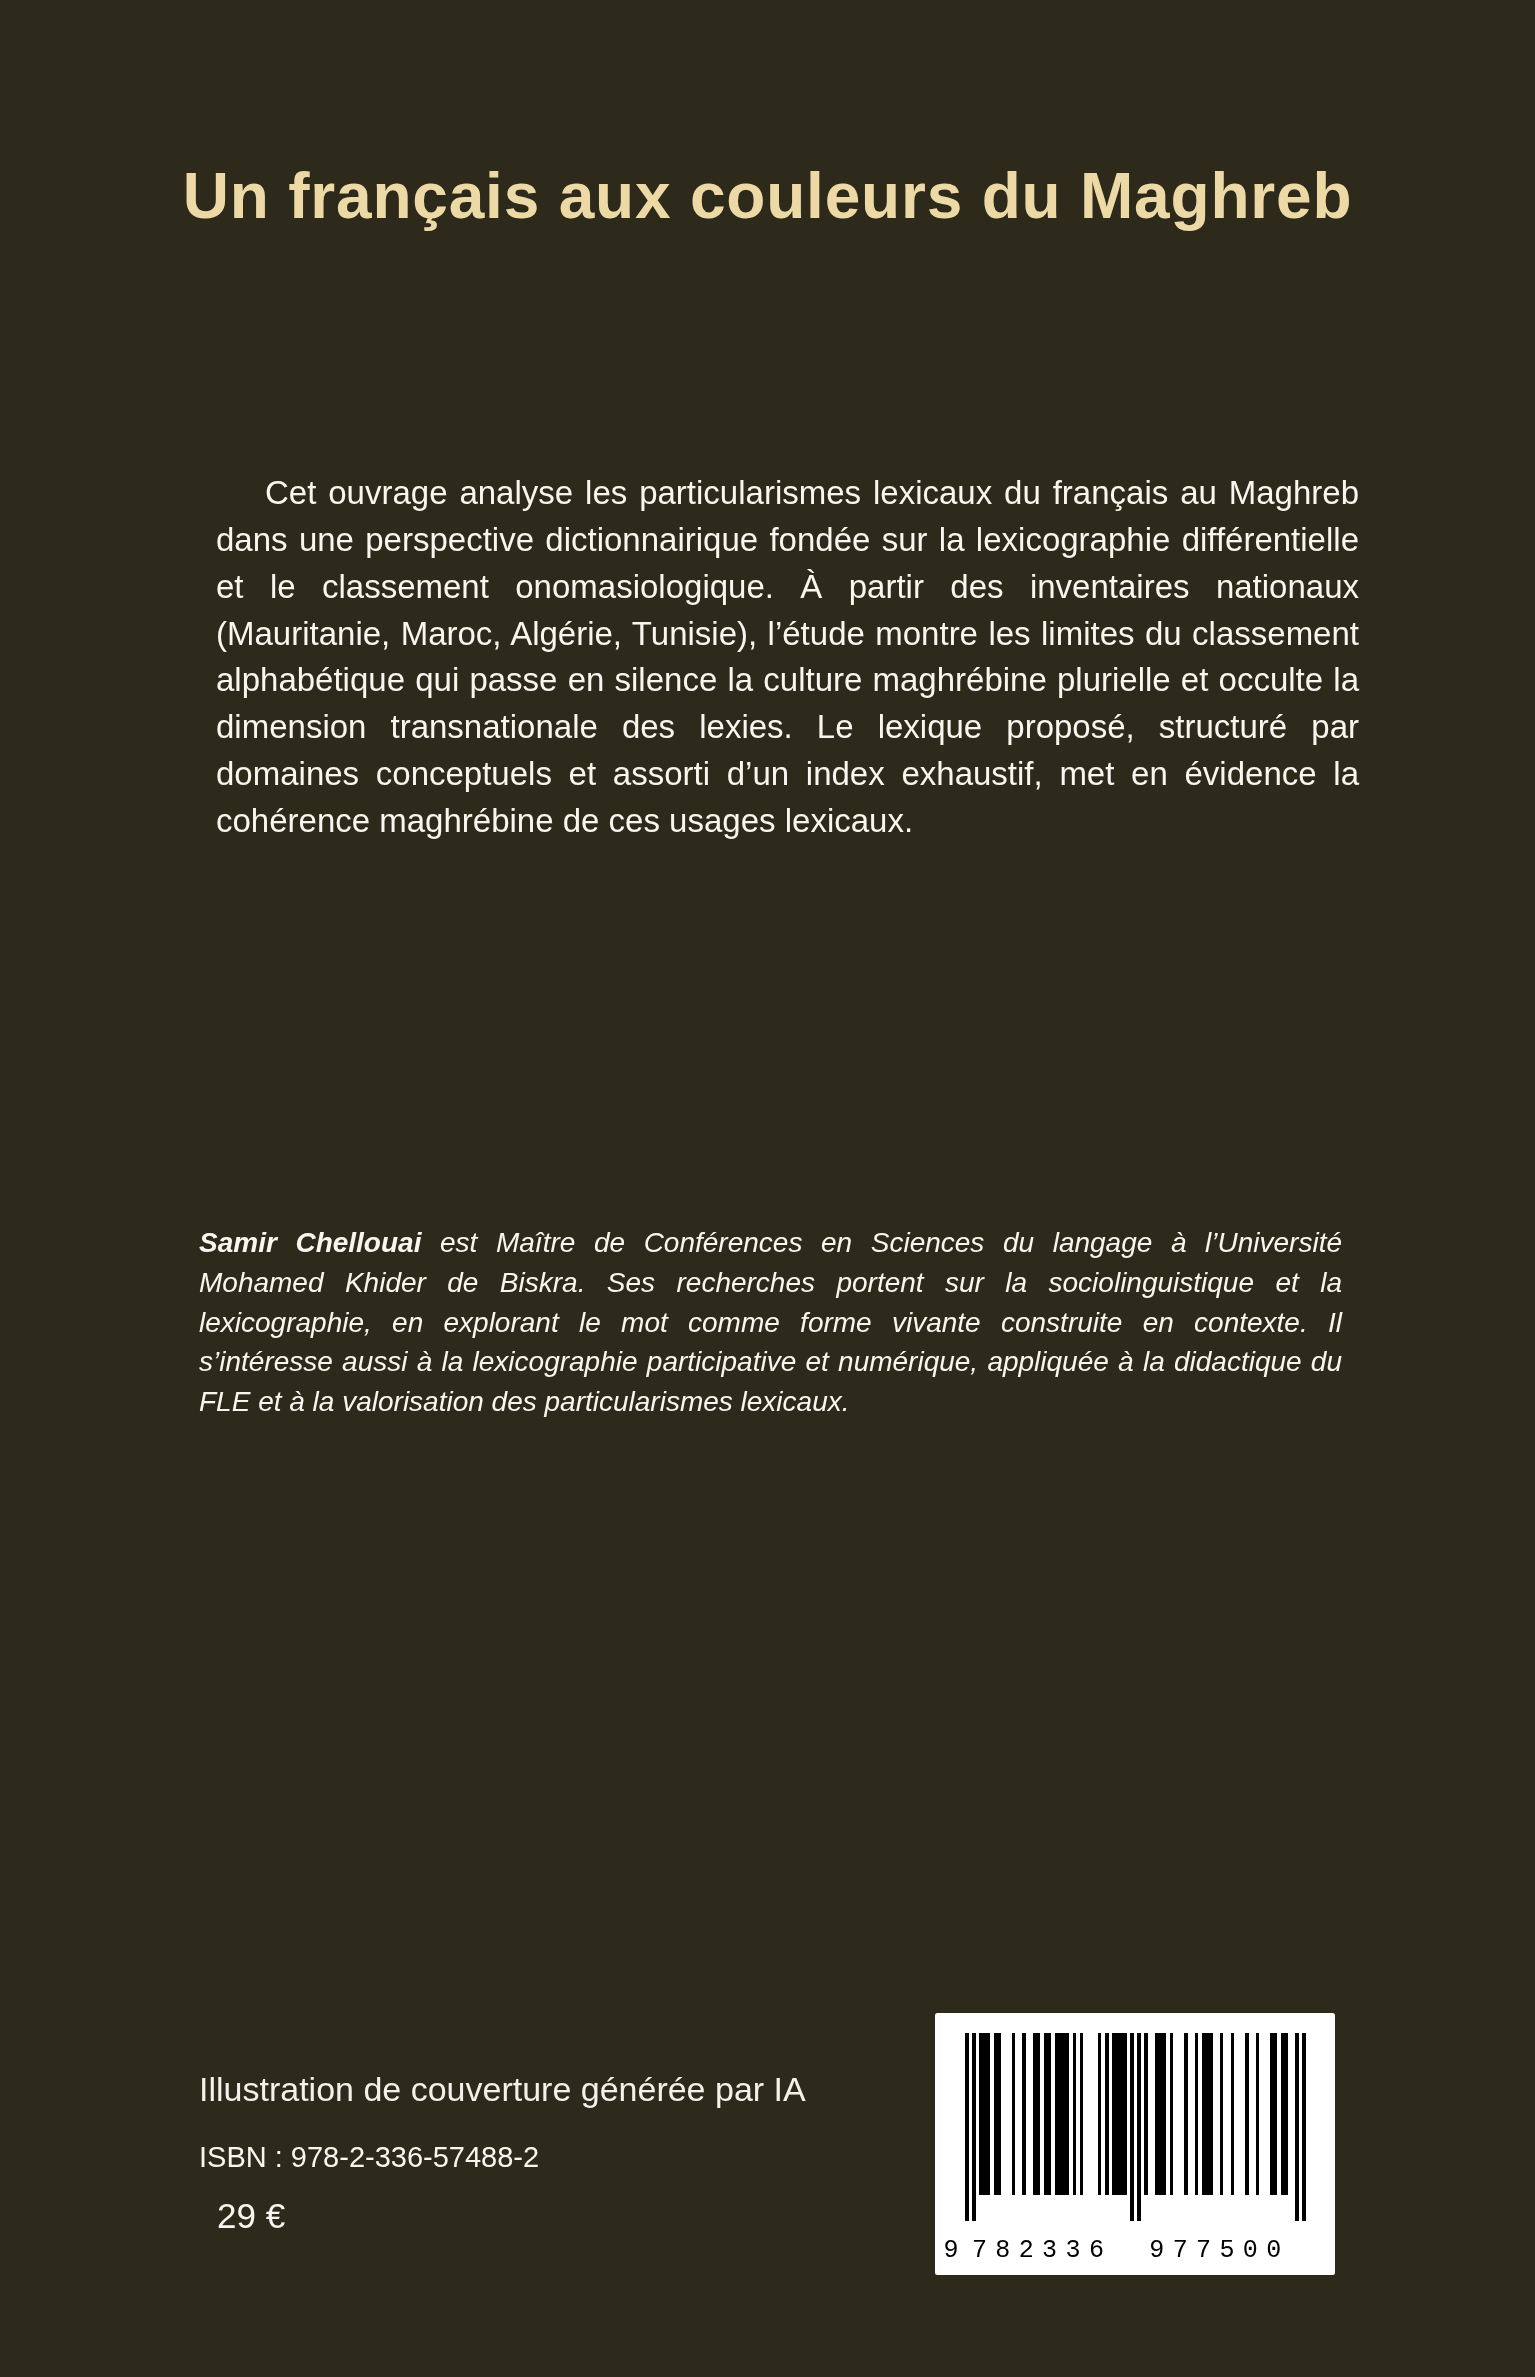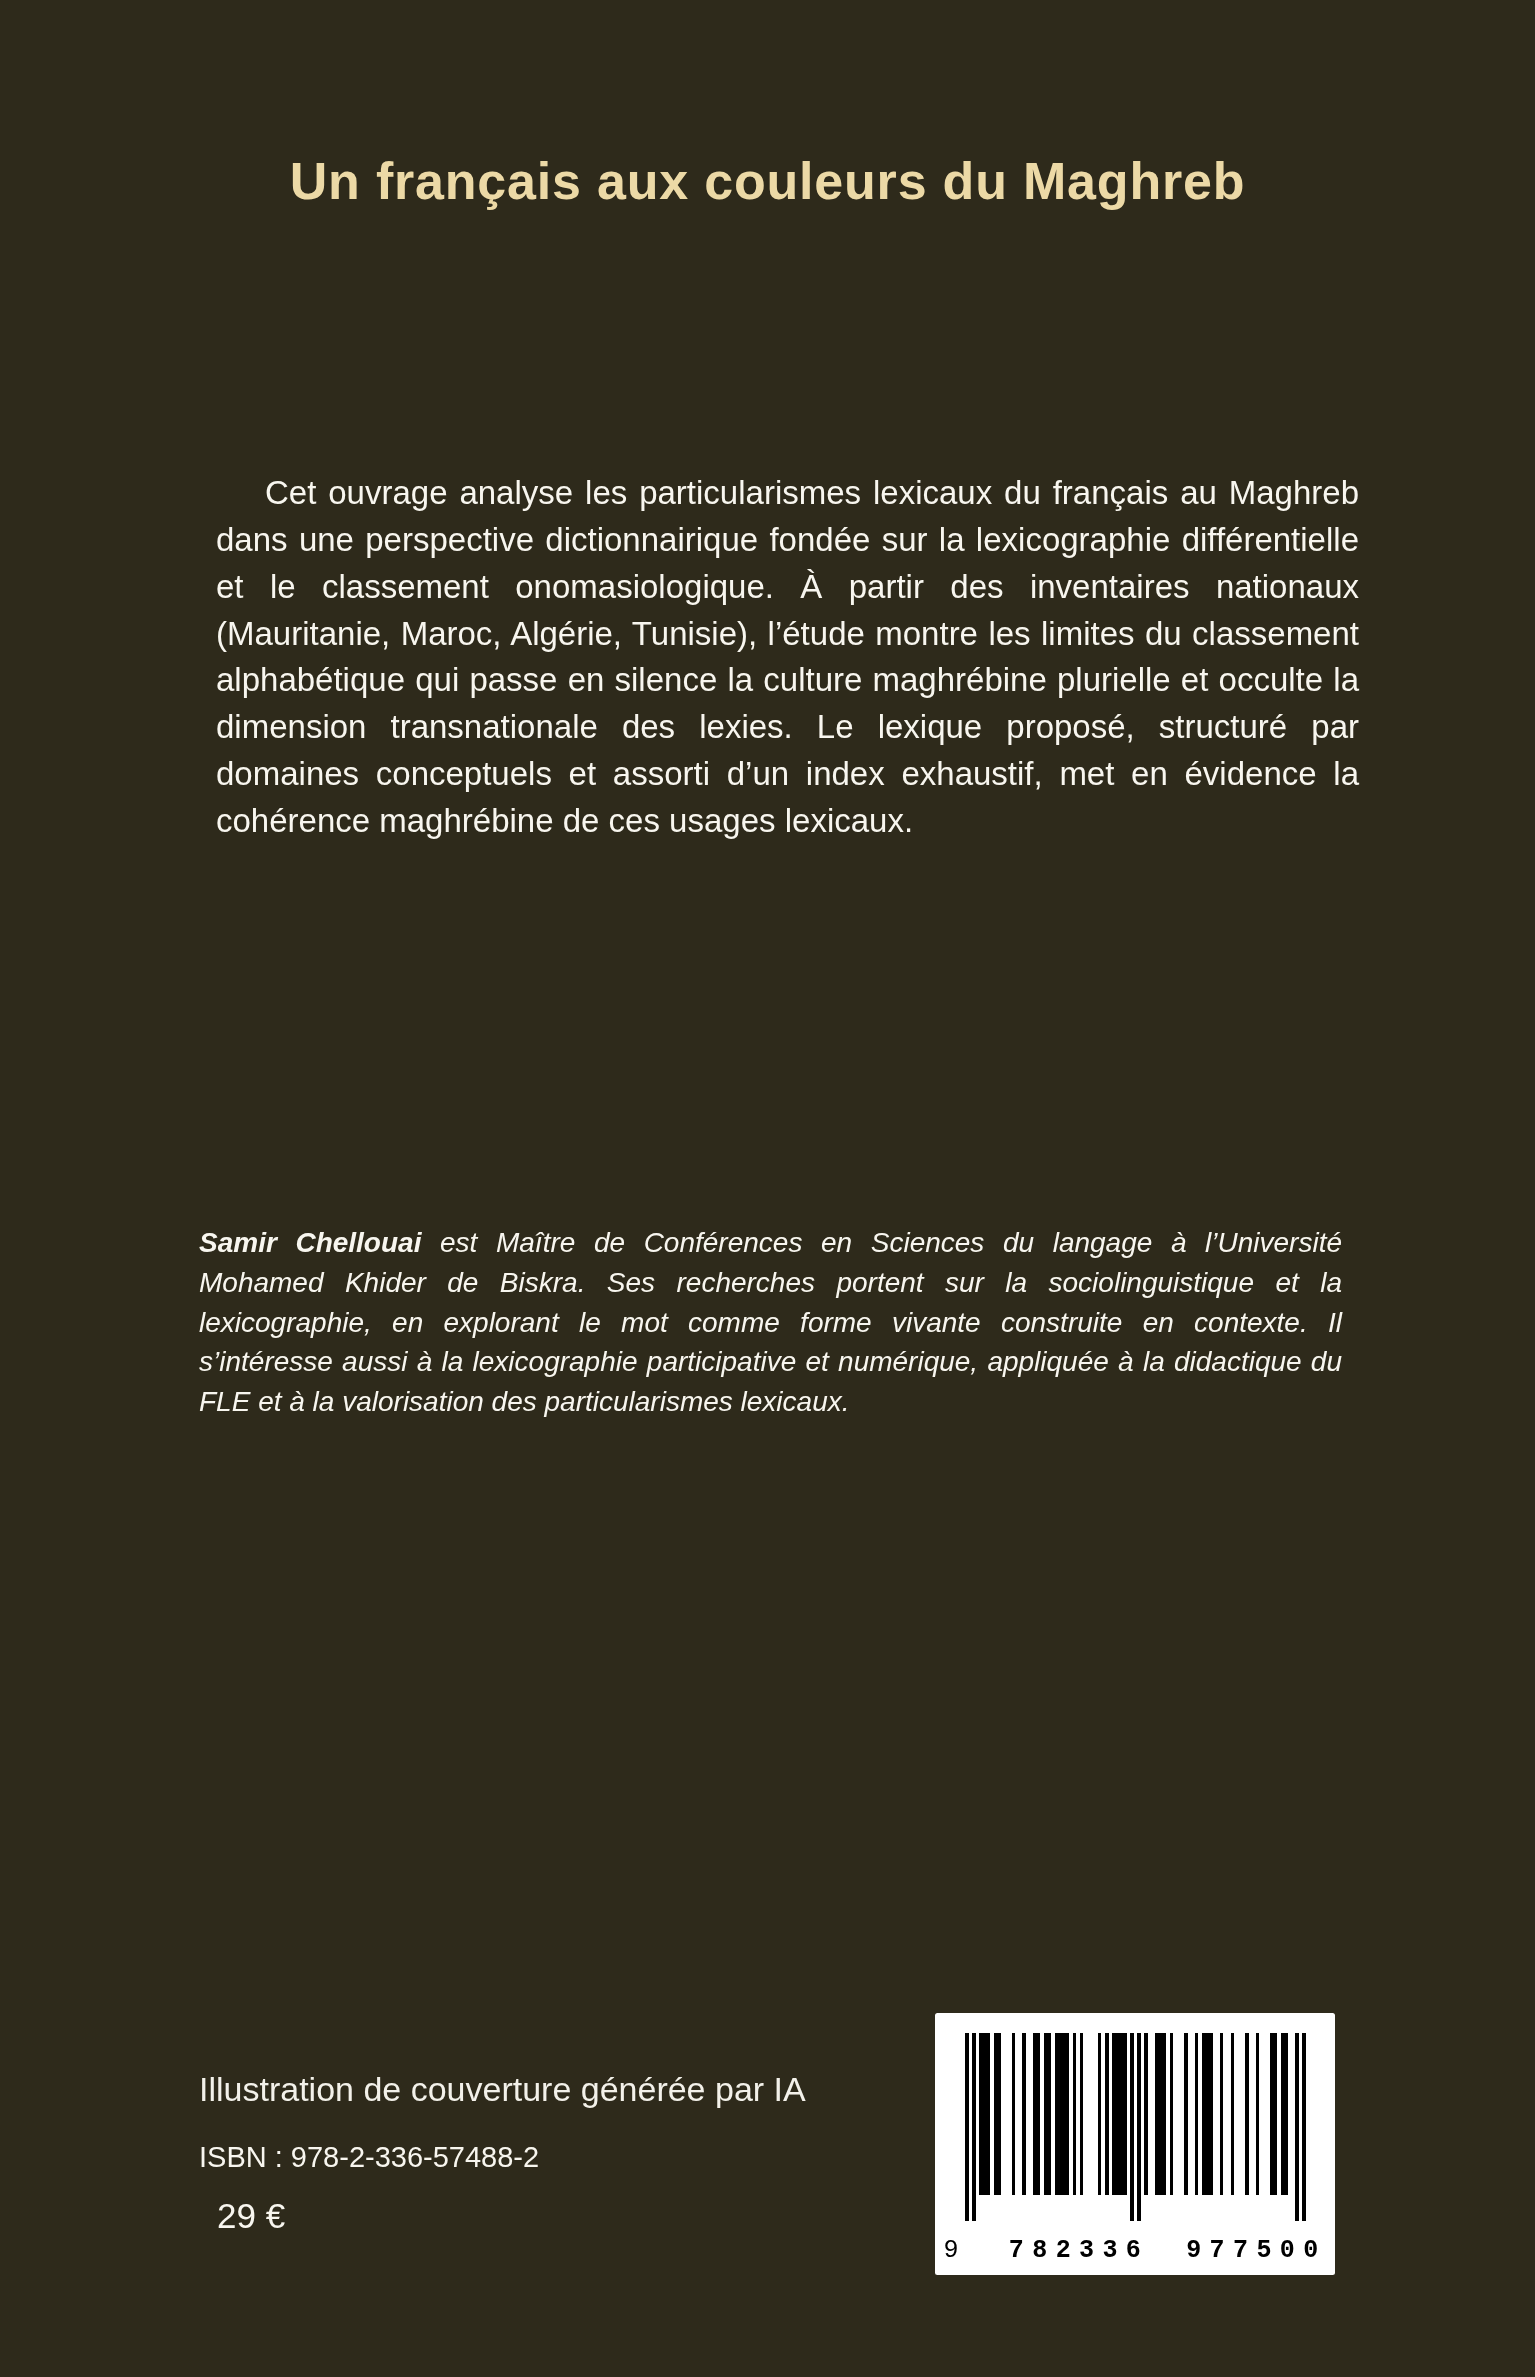--- a/index.html
+++ b/index.html
@@ -6,21 +6,21 @@
   .page{
     position:relative;
     width:1535px;height:2377px;
     background:#2e2a1b;
     font-family:"Liberation Sans", sans-serif;
     overflow:hidden;
   }
   .title{
     position:absolute;top:116px;left:0;right:0;
     text-align:center;
-    font-size:52px;font-weight:bold;
+    font-size:64px;font-weight:bold;
     color:#ecd9a6;
     letter-spacing:0.8px;
   }
   .synopsis{
     position:absolute;left:199px;top:453px;width:1143px;
     font-size:33px;line-height:1.42;
     color:#f8f6ef;
     text-align:justify;
     text-indent:49px;
     margin:17px;
@@ -58,21 +58,21 @@
     display:block;
   }
   .barcode-digits{
     position:absolute;left:8.4px;right:8.4px;bottom:11.7px;
     display:flex;align-items:flex-end;
     font-family:"Liberation Mono", monospace;
     font-size:25px;color:#000;
     line-height:1;
   }
   .barcode-digits .first{width:28.5px;text-align:left;}
-  .barcode-digits .group{flex:1;text-align:right;letter-spacing:8.4px;font-weight:bold;}
+  .barcode-digits .group{flex:1;text-align:left;letter-spacing:8.4px;}
 </style>
 </head>
 <body>
 
 <div class="page">
 
   <h1 class="title">Un français aux couleurs du Maghreb</h1>
 
   <p class="synopsis">Cet ouvrage analyse les particularismes lexicaux du français au Maghreb dans une perspective dictionnairique fondée sur la lexicographie différentielle et le classement onomasiologique. À partir des inventaires nationaux (Mauritanie, Maroc, Algérie, Tunisie), l’étude montre les limites du classement alphabétique qui passe en silence la culture maghrébine plurielle et occulte la dimension transnationale des lexies. Le lexique proposé, structuré par domaines conceptuels et assorti d’un index exhaustif, met en évidence la cohérence maghrébine de ces usages lexicaux.</p>
 

